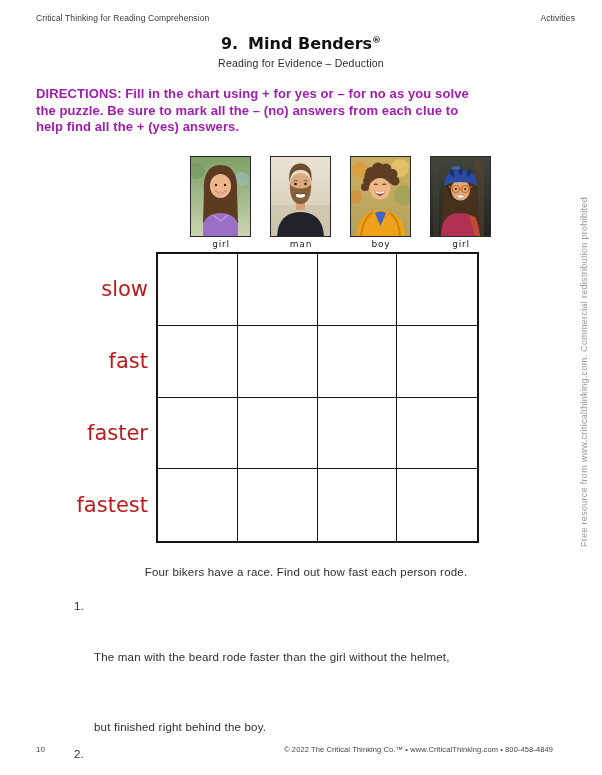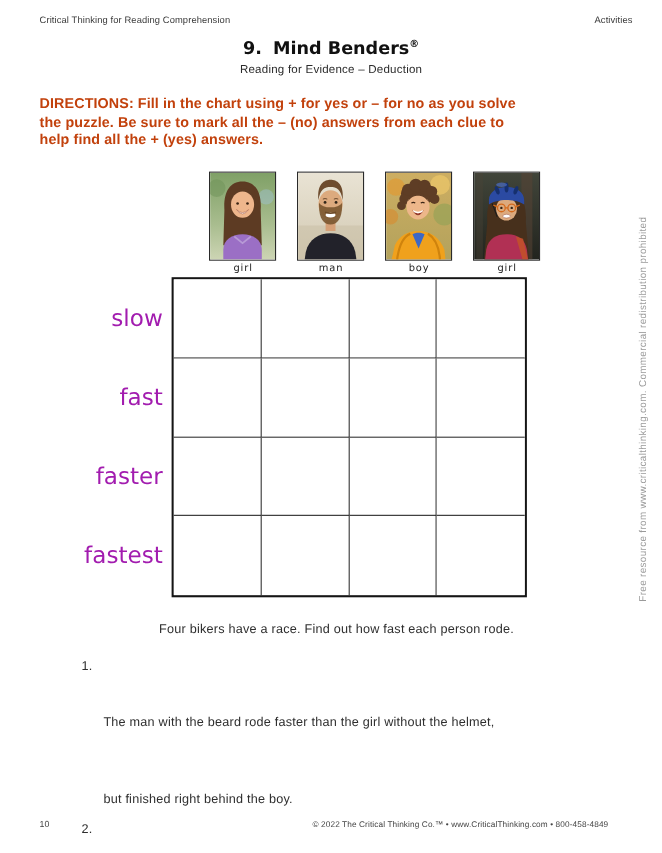--- a/index.html
+++ b/index.html
@@ -12,37 +12,37 @@
        font-size:8.5px;color:#3a3a3a;letter-spacing:0.1px;}
   
   .title{position:absolute;top:34px;left:0;width:100%;text-align:center;
          font-family:"DejaVu Sans",sans-serif;font-weight:bold;font-size:16px;color:#111;}
   .title .num{margin-right:10px;}
   .title .reg{font-size:9px;vertical-align:6px;}
   .subtitle{position:absolute;top:57px;left:0;width:100%;text-align:center;
             font-size:10.5px;color:#2b2b2b;letter-spacing:0.2px;}
   
   .directions{position:absolute;top:86px;left:36px;width:540px;
-              font-weight:bold;font-size:13px;line-height:16.5px;color:#c2410c;letter-spacing:0.1px;}
+              font-weight:bold;font-size:13px;line-height:16.5px;color:#a21caf;letter-spacing:0.1px;}
   
   .photo{position:absolute;top:156px;width:62px;text-align:center;padding-left:24px;}
   .photo svg{display:block;border:1.5px solid #2a2a2a;background:#fff;}
   .photo .plabel{margin-top:2px;font-family:"DejaVu Sans",sans-serif;font-size:9px;
                  color:#222;letter-spacing:0.8px;}
   .photo.p1{left:166px;} .photo.p2{left:246px;} .photo.p3{left:326px;} .photo.p4{left:406px;}
   
   .grid{position:absolute;left:156px;top:252px;width:323px;height:291px;
         border:2px solid #151515;box-sizing:border-box;
         display:grid;grid-template-columns:repeat(4,1fr);grid-template-rows:repeat(4,1fr);}
   .cell{border-right:1.5px solid #151515;border-bottom:1.5px solid #151515;background:#fff;}
   .cell:nth-child(4n){border-right:none;}
   .cell:nth-child(n+13){border-bottom:none;}
   
   .rowlab{position:absolute;left:28px;width:120px;text-align:right;
-          font-family:"DejaVu Sans",sans-serif;font-size:21px;color:#a21caf;line-height:22px;}
+          font-family:"DejaVu Sans",sans-serif;font-size:21px;color:#b91c1c;line-height:22px;}
   .rowlab.r0{top:278px;} .rowlab.r1{top:350px;text-align:right;} .rowlab.r2{top:422px;} .rowlab.r3{top:494px;}
   
   .intro{position:absolute;top:566px;left:36px;width:540px;
          font-size:11.5px;color:#2e2e2e;letter-spacing:0.2px;text-align:center;}
   .clues{position:absolute;top:600px;left:74px;width:500px;}
   .clue{display:flex;margin-bottom:8px;font-size:11.5px;color:#2e2e2e;letter-spacing:0.2px;}
   .clue .cnum{width:20px;flex:none;}
   .clue .ctext div{line-height:26px;margin-top:44px;}
   
   .sidebar{position:absolute;left:584px;top:372px;transform:translate(-50%,-50%) rotate(-90deg);

